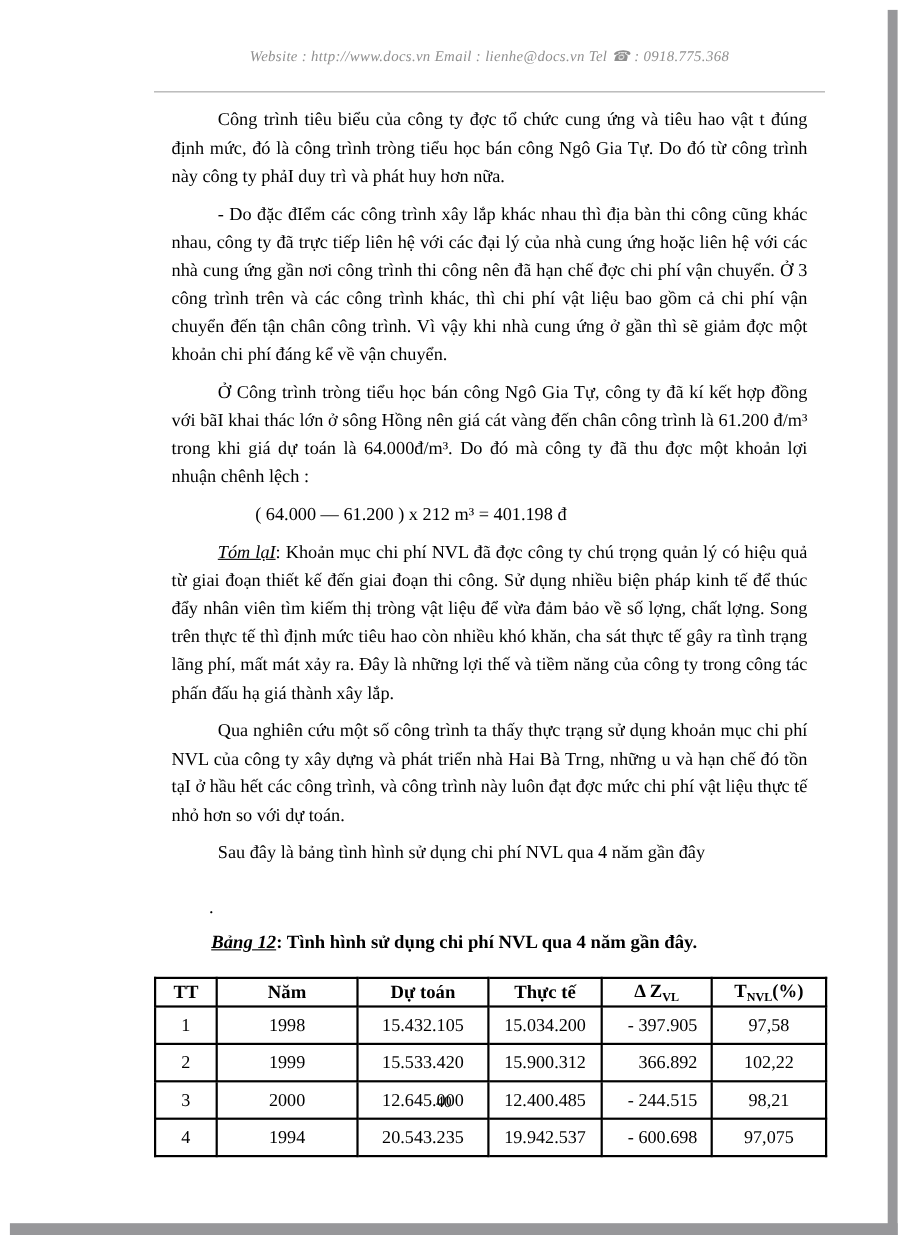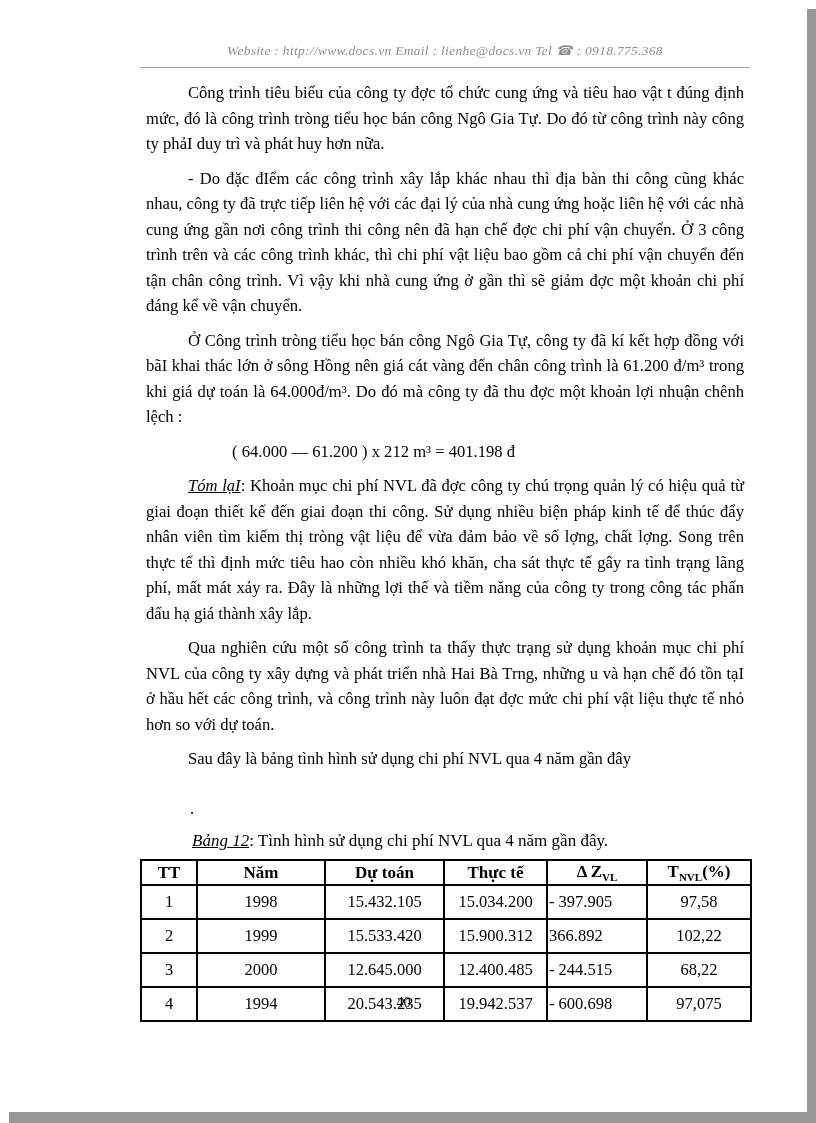--- a/index.html
+++ b/index.html
@@ -19,58 +19,58 @@
     width: 807px; height: 1112px;
     background: #fff;
     padding: 42px 57px 0 140px;
   }
   .header {
     text-align: center;
     font-style: italic;
     font-size: 13.5px;
     color: #8f8f8f;
     letter-spacing: 0.3px;
-    padding-bottom: 8px;
+    padding-bottom: 24px;
     border-bottom: 1.5px solid #a2a2a2;
   }
   .content { margin-top: 12px; }
   .para {
     font-size: 16.6px;
     line-height: 25.5px;
     text-align: justify;
     text-indent: 42px;
-    margin: 9px 6px;
+    margin: 9px 16px;
   }
   .formula {
     font-size: 16.6px;
     line-height: 25.5px;
     margin: 9px 0 9px 92px;
   }
   .lead-underline { font-style: italic; text-decoration: underline; }
   .dot-line { font-size: 16.6px; line-height: 25.5px; margin: 24px 0 10px 50px; }
   .caption {
-    font-size: 17px; font-weight: normal;
-    margin: 6px 0 8px 52px;
+    font-size: 17px; font-weight: bold;
+    margin: 6px 0 21px 52px;
   }
   table.nvl-table {
     border-collapse: collapse;
     width: 610px;
     table-layout: fixed;
   }
   .nvl-table th, .nvl-table td {
     border: 2px solid #000;
     text-align: center;
     overflow: hidden;
   }
   .nvl-table th { font-size: 17px; font-weight: bold; height: 24px; }
   .nvl-table td { font-size: 16.5px; height: 34px; }
   .nvl-table sub { font-size: 11px; font-weight: bold; }
   .c0 { width: 56px; } .c1 { width: 128px; } .c2 { width: 119px; }
   .c3 { width: 103px; } .c4 { width: 100px; } .c5 { width: 104px; margin-top: 36px; }
-  .nvl-table td.col4 { text-align: left; padding-right: 12px; }
+  .nvl-table td.col4 { text-align: right; padding-right: 12px; }
   .source {
     font-size: 16.5px;
     text-align: right;
     margin: 12px 20px 0 0;
   }
   .lead-italic { font-style: italic; }
   .footer {
     position: absolute;
     left: 0; top: 994px; width: 807px;
     text-align: center;
@@ -133,21 +133,21 @@
             <td class="c3 col3">15.900.312</td>
             <td class="c4 col4">366.892</td>
             <td class="c5 col5">102,22</td>
           </tr>
           <tr>
             <td class="c0 col0">3</td>
             <td class="c1 col1">2000</td>
             <td class="c2 col2">12.645.000</td>
             <td class="c3 col3">12.400.485</td>
             <td class="c4 col4">- 244.515</td>
-            <td class="c5 col5">68,22</td>
+            <td class="c5 col5">98,21</td>
           </tr>
           <tr>
             <td class="c0 col0">4</td>
             <td class="c1 col1">1994</td>
             <td class="c2 col2">20.543.235</td>
             <td class="c3 col3">19.942.537</td>
             <td class="c4 col4">- 600.698</td>
             <td class="c5 col5">97,075</td>
           </tr>
         </tbody>

